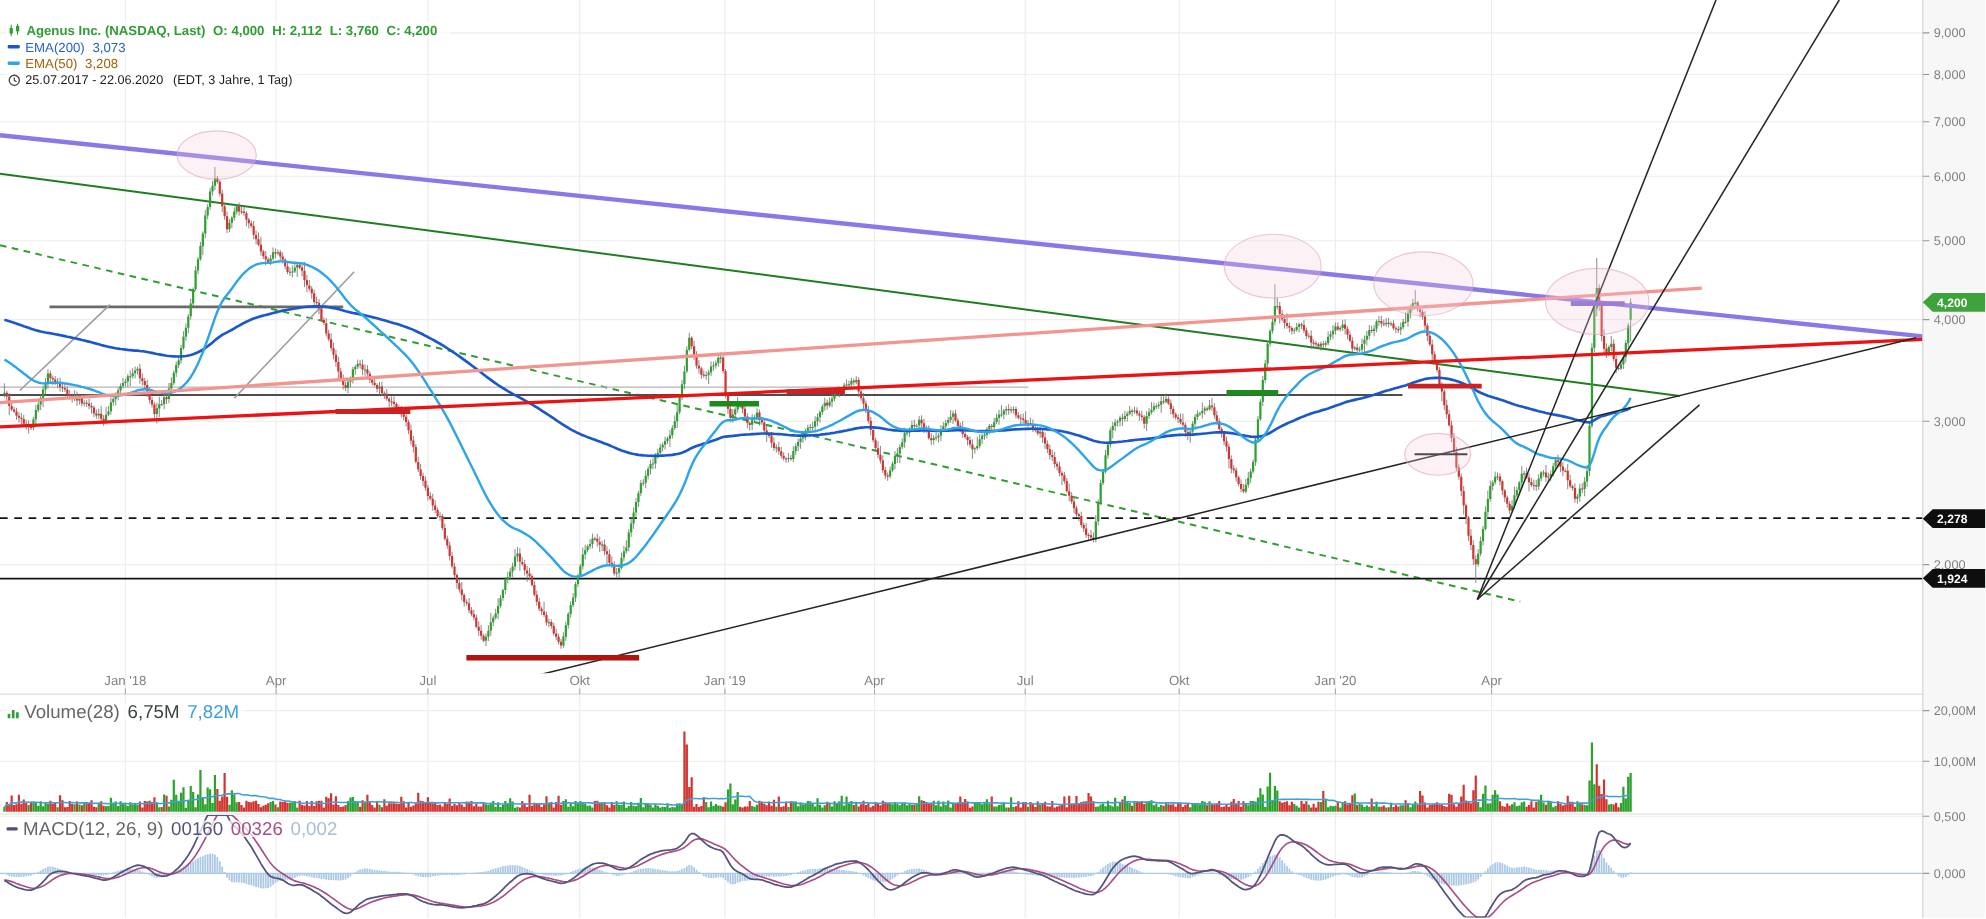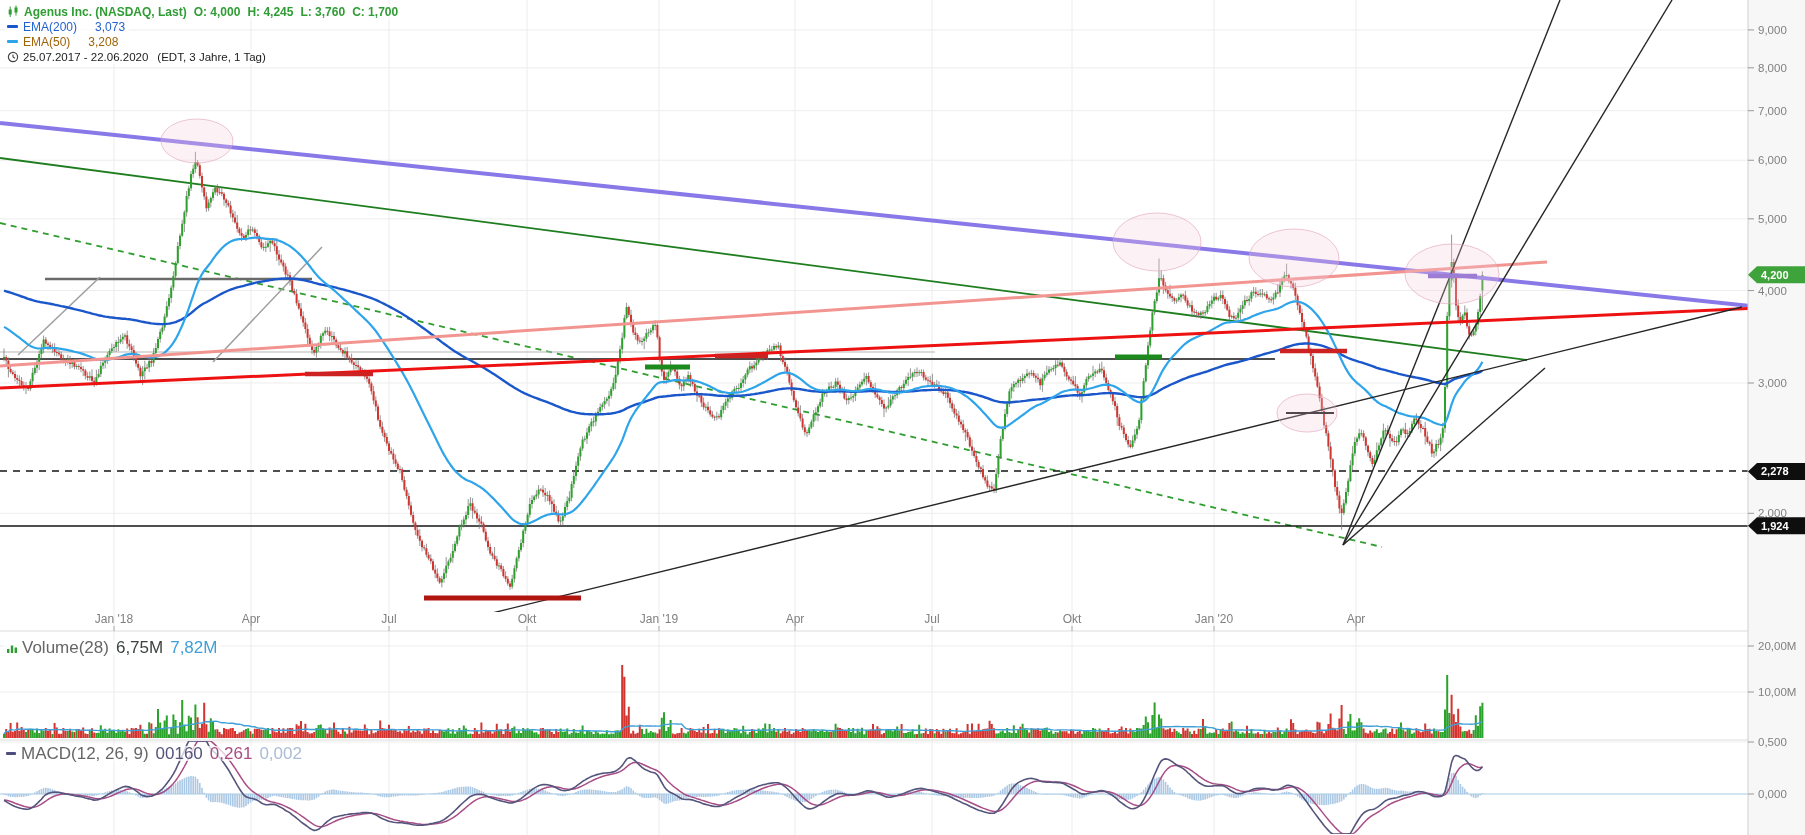--- a/index.html
+++ b/index.html
@@ -6,21 +6,21 @@
   .chart{position:relative;width:1805px;height:835px;background:#fff;overflow:hidden;
          font-family:"Liberation Sans",sans-serif;}
   #chart-svg{position:absolute;left:0;top:0;}
   .legend{position:absolute;z-index:5;}
   .lg-row{display:flex;align-items:center;height:15px;white-space:nowrap;
           background:rgba(255,255,255,0.72);padding:0 4px 0 2px;width:max-content;border-radius:2px;}
   .lg-row .ic{margin-right:4px;flex:0 0 auto;}
   .sym-row{font-size:12px;font-weight:700;color:#2f9d33;}
   .sym-row span{margin-right:7px;}
   .ema-row{font-size:12px;}
-  .ema-row .val{margin-left:18px;}
+  .ema-row .val{margin-left:7px;}
   .ema200-row{color:#2463cf;}
   .ema50-row{color:#a16207;}
   .date-row{font-size:11.5px;color:#1c1c1c;}
   .date-row .tf{margin-left:9px;}
   .sub-row{font-size:17px;color:#666;}
   .sub-row .v1{margin-left:7px;color:#3d4442;font-weight:400;}
   .vol-ma{margin-left:7px;color:#3f9fd8;}
   .macd-v1{margin-left:7px;color:#54547c;}
   .macd-v2{margin-left:7px;color:#a84d85;}
   .macd-v3{margin-left:7px;color:#a9bdd6;}
@@ -163,33 +163,33 @@
       <text x="932" y="623" text-anchor="middle" font-size="12" font-family="Liberation Sans, sans-serif" fill="#808080">Jul</text>
       <line x1="932" y1="626" x2="932" y2="631" stroke="#aaa" stroke-width="1"></line>
       <text x="1072" y="623" text-anchor="middle" font-size="12" font-family="Liberation Sans, sans-serif" fill="#808080">Okt</text>
       <line x1="1072" y1="626" x2="1072" y2="631" stroke="#aaa" stroke-width="1"></line>
       <text x="1214" y="623" text-anchor="middle" font-size="12" font-family="Liberation Sans, sans-serif" fill="#808080">Jan '20</text>
       <line x1="1214" y1="626" x2="1214" y2="631" stroke="#aaa" stroke-width="1"></line>
       <text x="1356" y="623" text-anchor="middle" font-size="12" font-family="Liberation Sans, sans-serif" fill="#808080">Apr</text>
       <line x1="1356" y1="626" x2="1356" y2="631" stroke="#aaa" stroke-width="1"></line>
     </svg>
 
-  <div class="legend" style="left:5px;top:4px;">
+  <div class="legend" style="left:5px;top:20px;">
     <div class="lg-row sym-row">
       <svg class="ic" width="13" height="13">
         <line x1="3.2" y1="1.5" x2="3.2" y2="12" stroke="#2f9d33" stroke-width="1"></line>
         <rect x="1.7" y="4.5" width="3" height="5" fill="#2f9d33"></rect>
         <line x1="9" y1="0.5" x2="9" y2="10.5" stroke="#2f9d33" stroke-width="1"></line>
         <rect x="7.5" y="2.5" width="3" height="5" fill="#2f9d33"></rect>
       </svg>
       <span>Agenus Inc. (NASDAQ, Last)</span>
       <span>O: 4,000</span>
-      <span>H: 4,245</span>
+      <span>H: 2,112</span>
       <span>L: 3,760</span>
-      <span>C: 1,700</span>
+      <span>C: 4,200</span>
     </div>
     <div class="lg-row ema-row ema200-row">
       <span class="dash-ic" style="background:#1a57cb;"></span>
       <span>EMA(200)</span>
       <span class="val">3,073</span>
     </div>
     <div class="lg-row ema-row ema50-row">
       <span class="dash-ic" style="background:#2ea4ea;"></span>
       <span>EMA(50)</span>
       <span class="val">3,208</span>
@@ -215,17 +215,17 @@
       <span class="v1">6,75M</span>
       <span class="vol-ma">7,82M</span>
     </div>
   </div>
 
   <div class="legend" style="left:4px;top:746px;">
     <div class="lg-row sub-row">
       <span class="dash-ic" style="background:#4d4d7f;width:10px;"></span>
       <span>MACD(12, 26, 9)</span>
       <span class="macd-v1">00160</span>
-      <span class="macd-v2">0,261</span>
+      <span class="macd-v2">00326</span>
       <span class="macd-v3">0,002</span>
     </div>
   </div>
 </div>
 
 </body></html>

